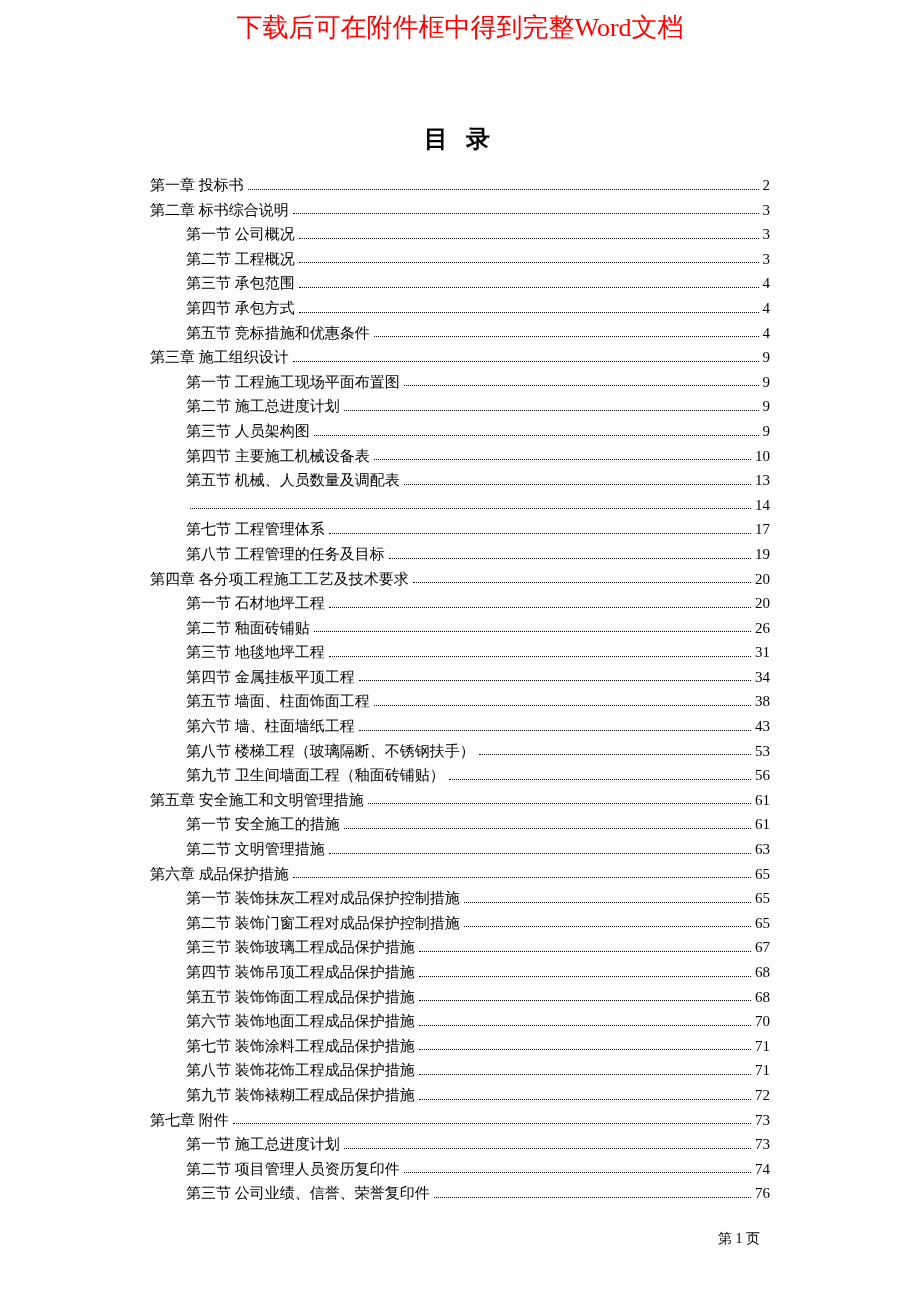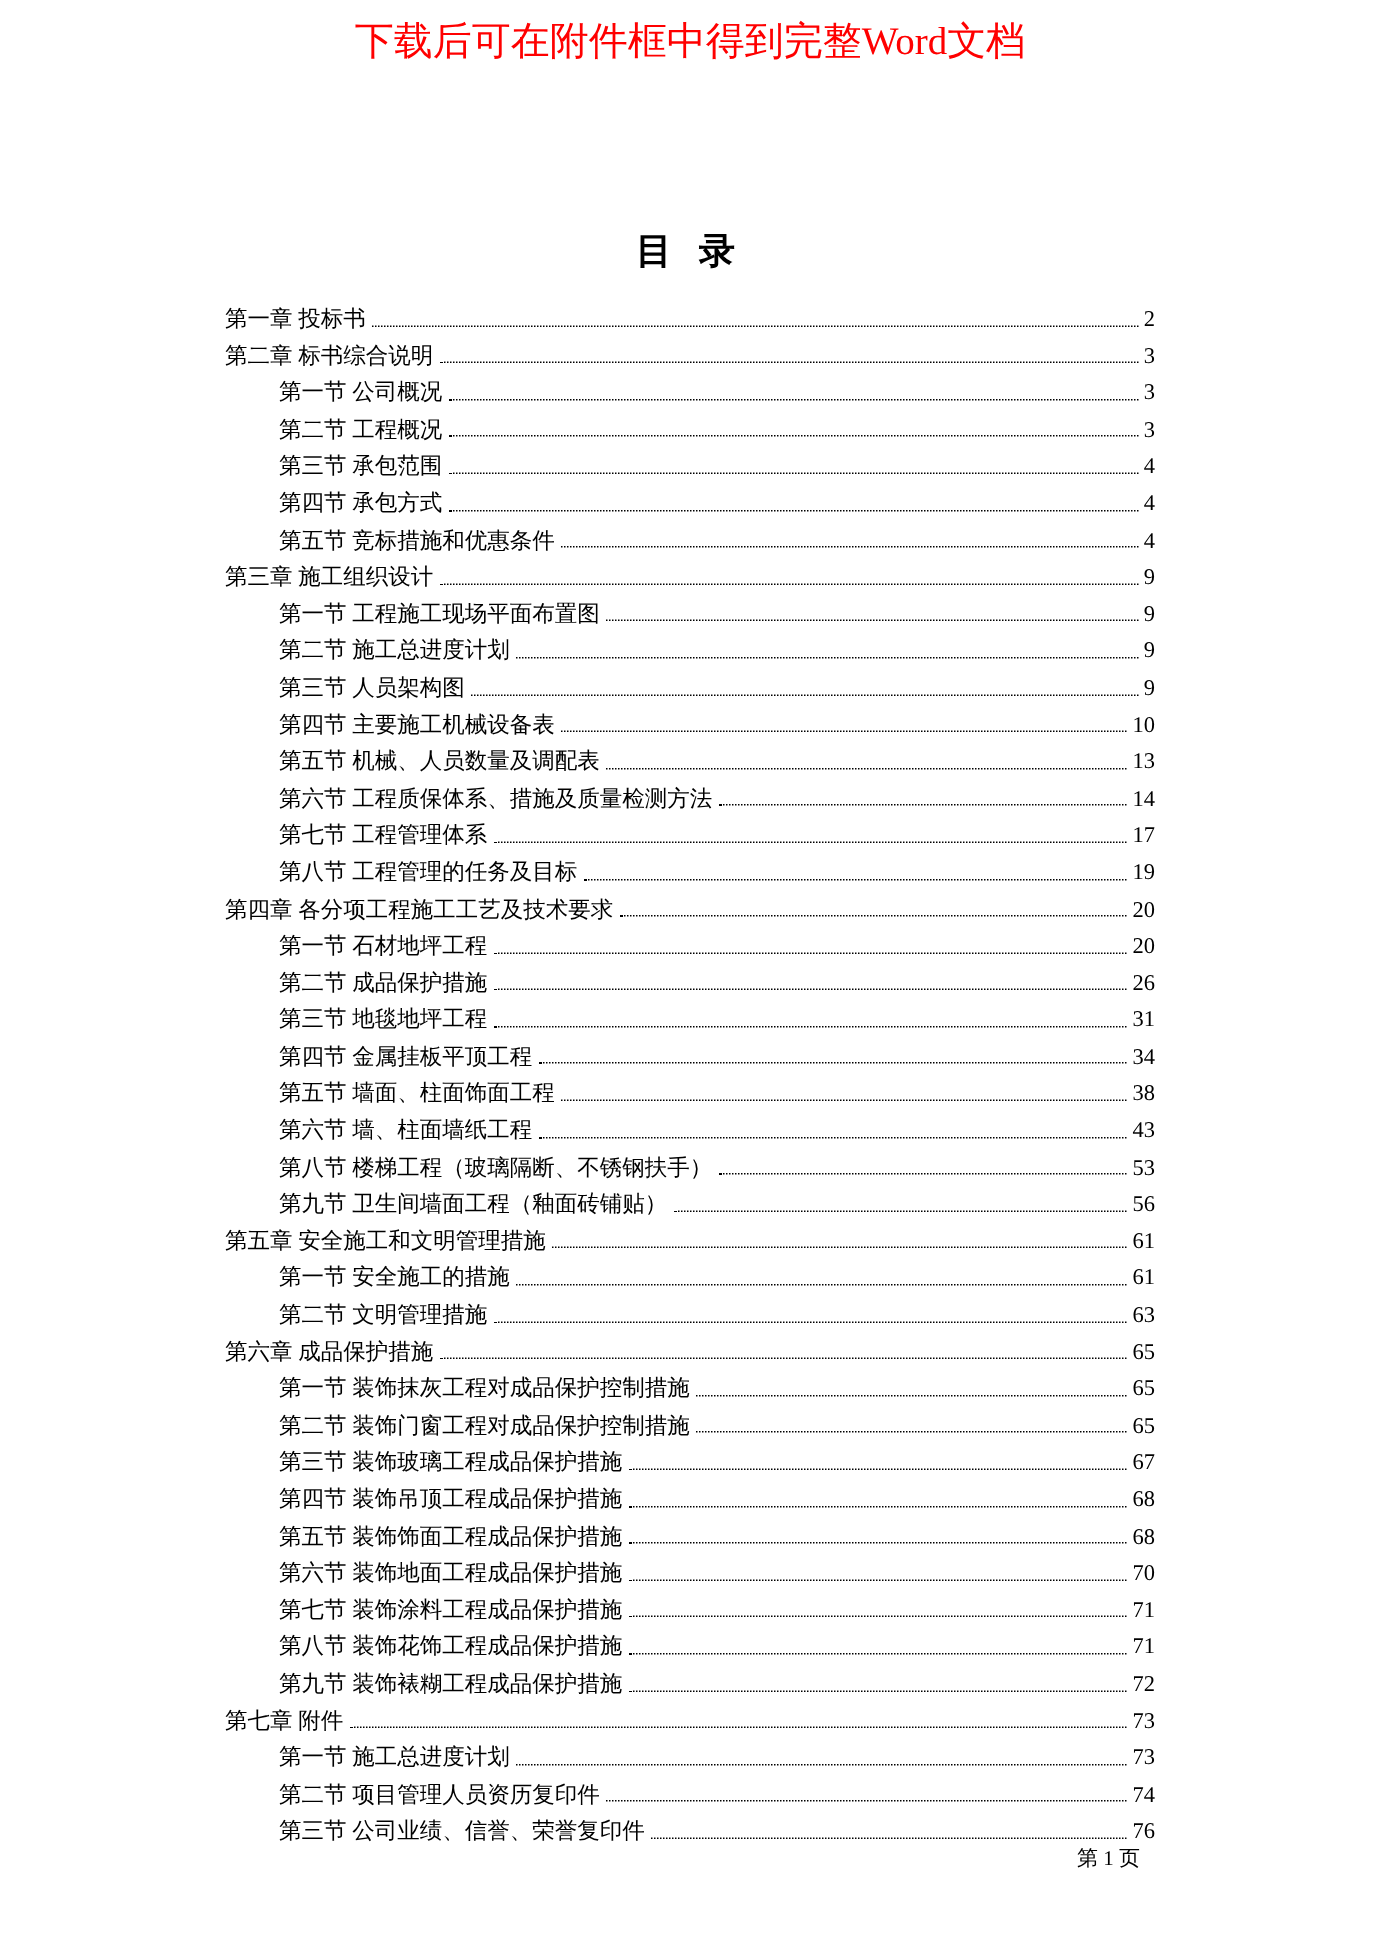--- a/index.html
+++ b/index.html
@@ -16,21 +16,21 @@
       text-align: center;
       font-size: 26px;
       color: #ff0000;
       padding-top: 10px;
       font-family: "SimSun", "Songti SC", serif;
     }
     .toc-title {
       text-align: center;
       font-size: 24px;
       font-weight: bold;
-      margin-top: 106px;
+      margin-top: 78px;
       margin-bottom: 18px;
       letter-spacing: 6px;
     }
     .toc {
       margin: 0 auto;
       width: 620px;
     }
     .toc-row {
       display: flex;
       align-items: baseline;
@@ -124,21 +124,20 @@
       <span class="toc-label">第四节  主要施工机械设备表</span>
       <span class="toc-dots"></span>
       <span class="toc-page">10</span>
     </div>
     <div class="toc-row level-2">
       <span class="toc-label">第五节  机械、人员数量及调配表</span>
       <span class="toc-dots"></span>
       <span class="toc-page">13</span>
     </div>
     <div class="toc-row level-2">
-      <span class="toc-label">第六节  工程质保体系、措施及质量检测方法</span>
       <span class="toc-dots"></span>
       <span class="toc-page">14</span>
     </div>
     <div class="toc-row level-2">
       <span class="toc-label">第七节  工程管理体系</span>
       <span class="toc-dots"></span>
       <span class="toc-page">17</span>
     </div>
     <div class="toc-row level-2">
       <span class="toc-label">第八节  工程管理的任务及目标</span>
@@ -149,21 +148,21 @@
       <span class="toc-label">第四章  各分项工程施工工艺及技术要求</span>
       <span class="toc-dots"></span>
       <span class="toc-page">20</span>
     </div>
     <div class="toc-row level-2">
       <span class="toc-label">第一节  石材地坪工程</span>
       <span class="toc-dots"></span>
       <span class="toc-page">20</span>
     </div>
     <div class="toc-row level-2">
-      <span class="toc-label">第二节  成品保护措施</span>
+      <span class="toc-label">第二节  釉面砖铺贴</span>
       <span class="toc-dots"></span>
       <span class="toc-page">26</span>
     </div>
     <div class="toc-row level-2">
       <span class="toc-label">第三节  地毯地坪工程</span>
       <span class="toc-dots"></span>
       <span class="toc-page">31</span>
     </div>
     <div class="toc-row level-2">
       <span class="toc-label">第四节  金属挂板平顶工程</span>

